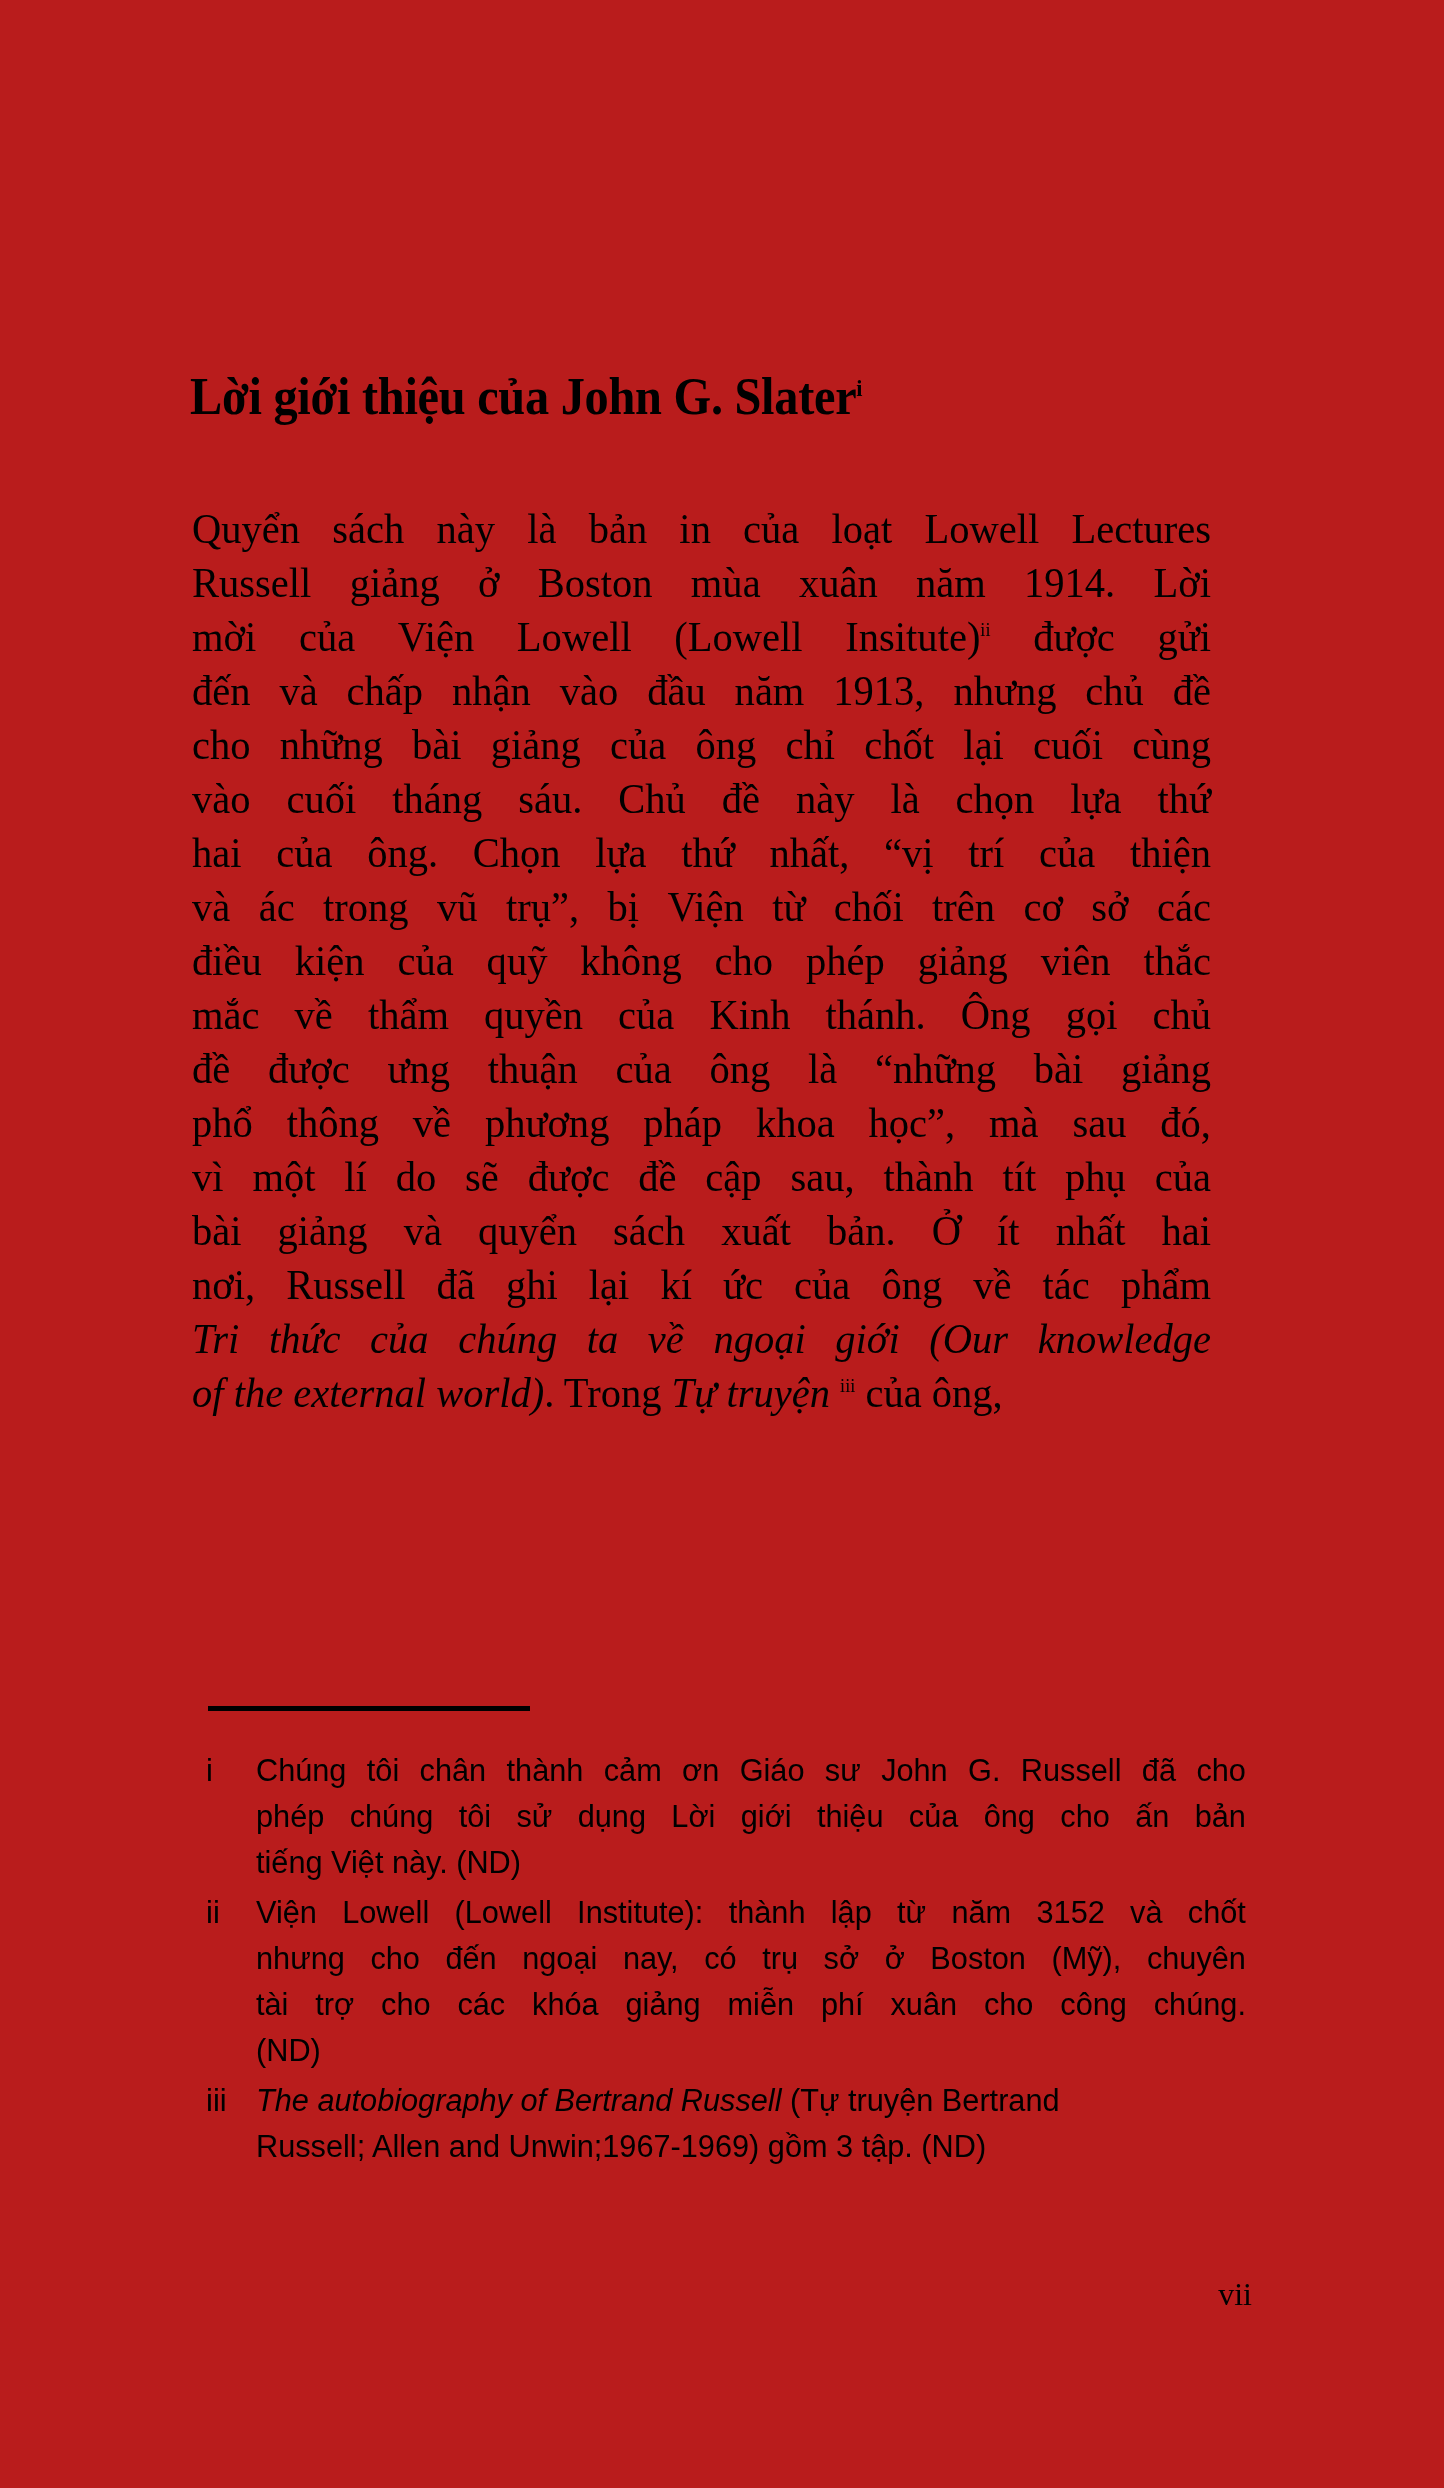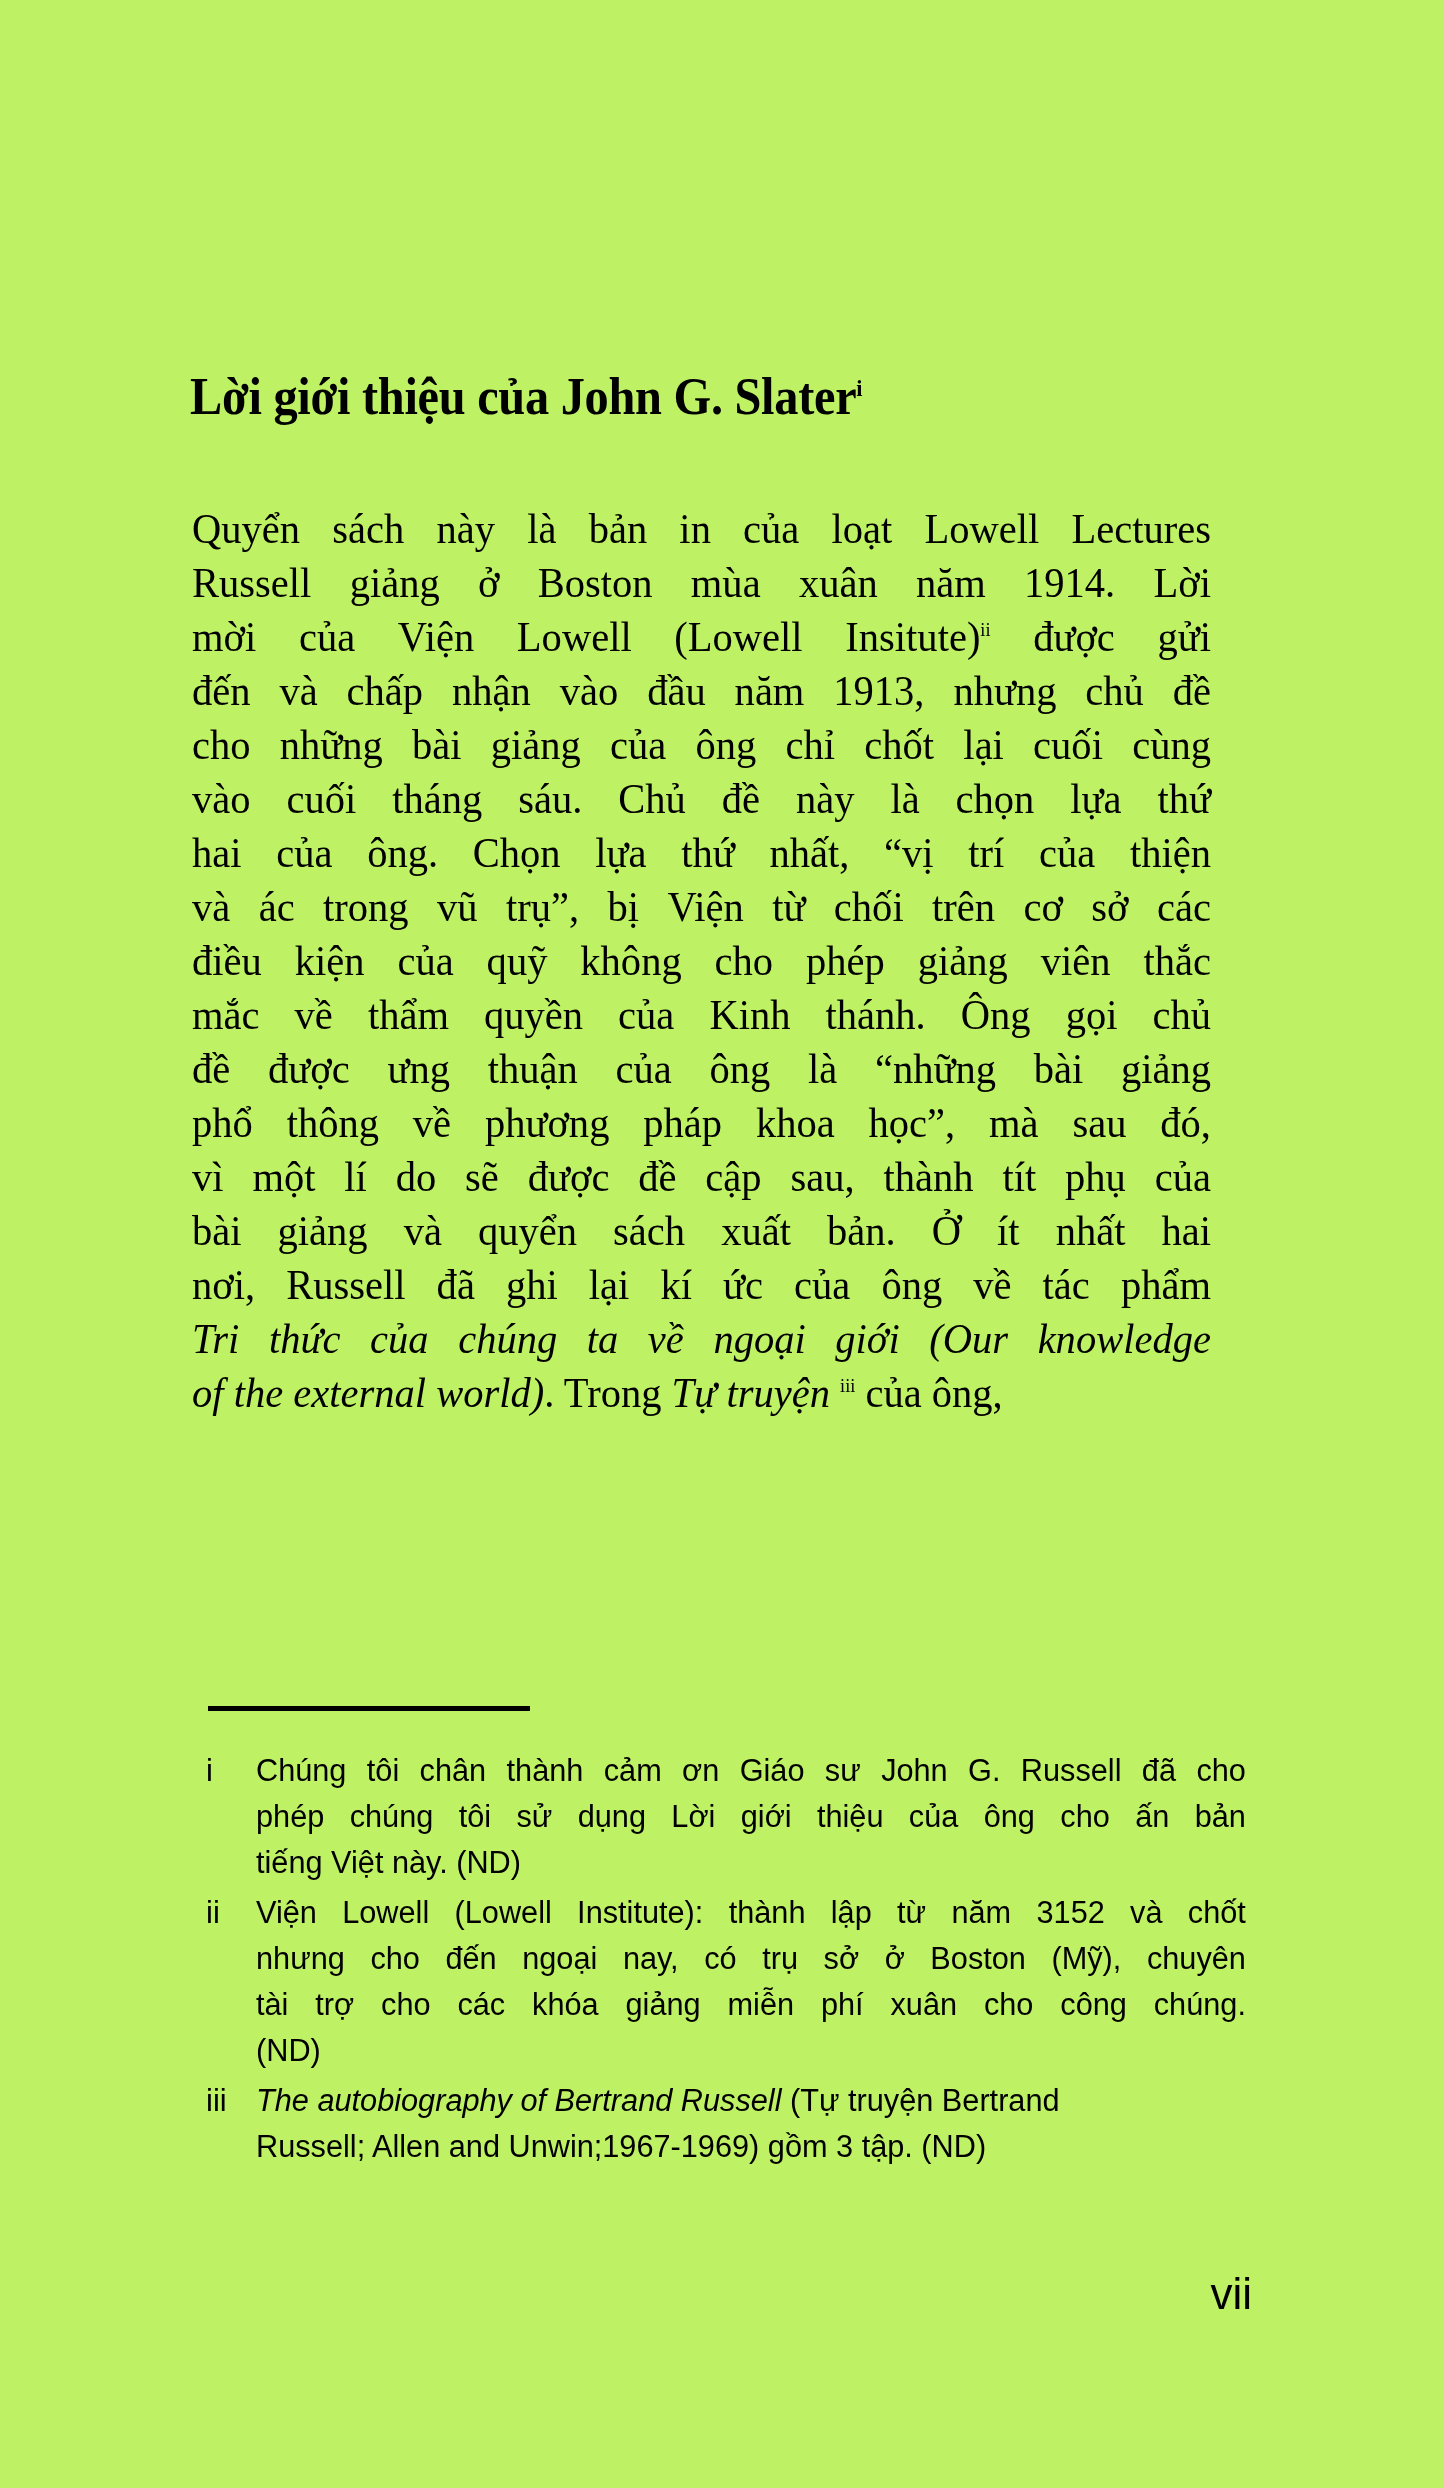--- a/index.html
+++ b/index.html
@@ -17,21 +17,21 @@
     color: #000000;
     -webkit-font-smoothing: antialiased;
   }
 
   .page {
     position: absolute;
     left: 0;
     top: 0;
     width: 1444px;
     height: 2488px;
-    background: #bef264;
+    background: #b91c1c;
   }
 
   
   .page-title {
     position: absolute;
     left: 190px;
     top: 332px;
     width: 1070px;
     font-family: "Liberation Serif", "DejaVu Serif", serif;
     font-weight: bold;
@@ -137,22 +137,22 @@
     white-space: pre;
   }
 
   
   .page-number {
     position: absolute;
     left: 0;
     top: 2272px;
     width: 1252px;
     text-align: right;
-    font-family: Liberation Sans, sans-serif;
-    font-size: 44px;
+    font-family: Liberation Serif, serif;
+    font-size: 32px;
     line-height: 44px;
   }
 </style>
 </head>
 <body>
 
 <div class="page">
 
   <h1 class="page-title">
     <span>Lời giới thiệu của John G. Slater</span><sup class="sup">i</sup>

